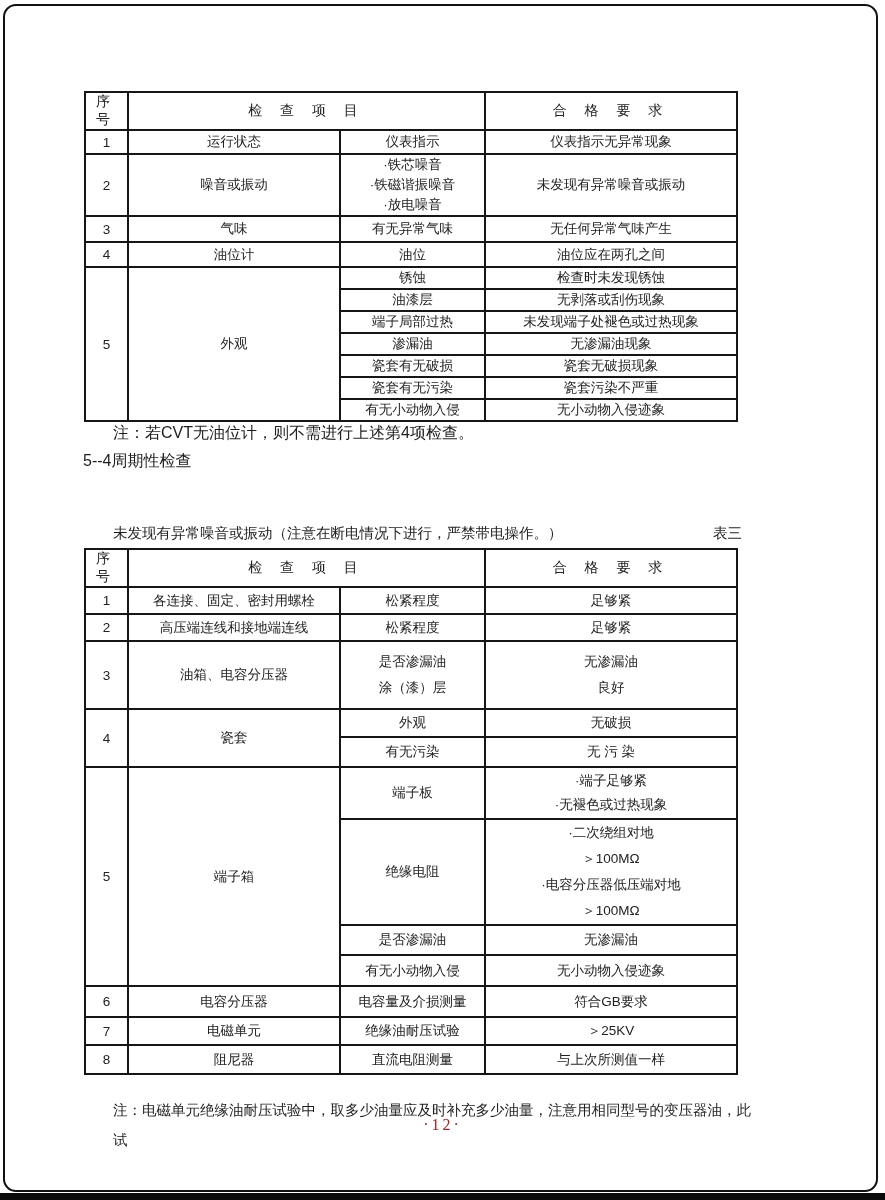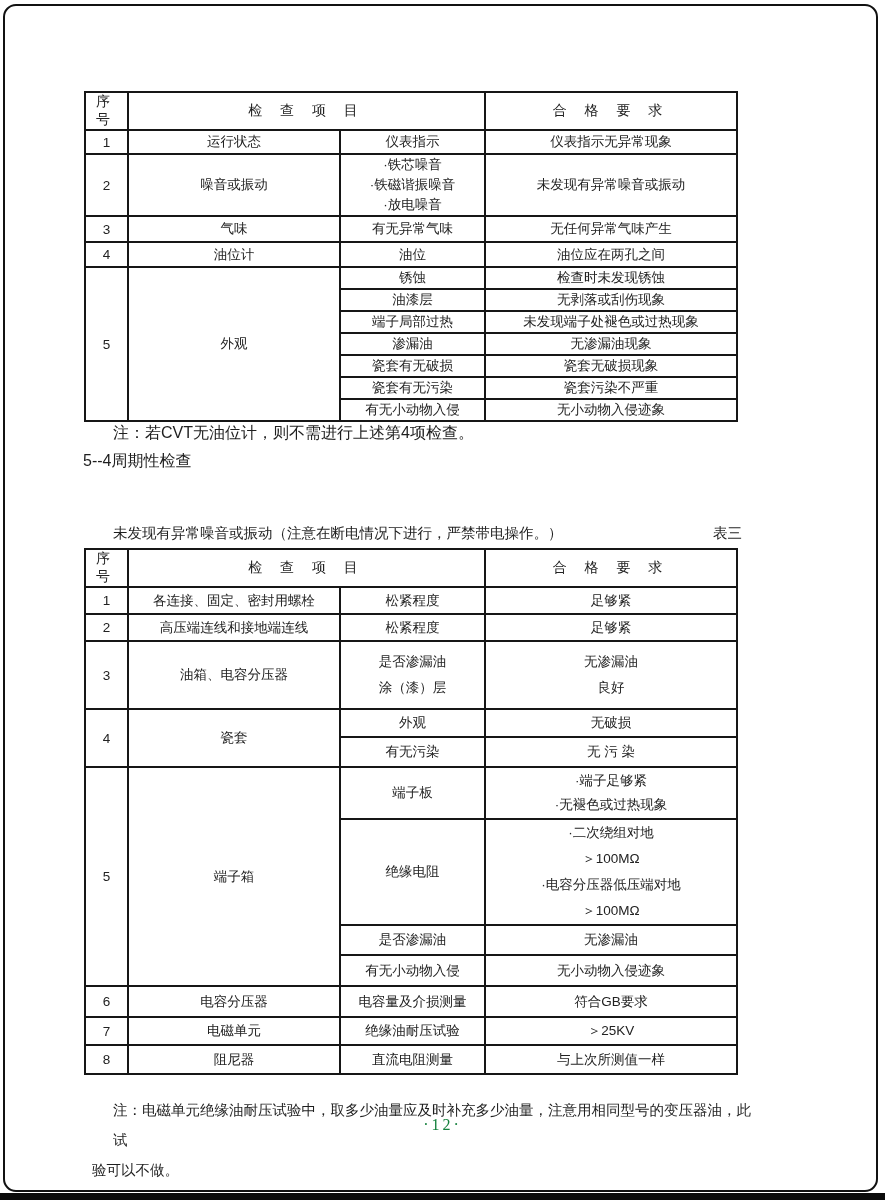--- a/index.html
+++ b/index.html
@@ -39,21 +39,21 @@
   }
   .caption-row .cap{padding-left:23px;}
   .note2{
     position:absolute;left:92px;top:1068px;width:665px;font-size:14.5px;
     line-height:30px;
   }
   .note2 .l1{padding-left:21px;margin-top:27px;}
   .pageno{
     position:absolute;left:0;top:1116px;width:885px;text-align:center;
     font-family:"Liberation Serif","DejaVu Serif",serif;font-size:16px;
-    letter-spacing:3px;color:#15803d;
+    letter-spacing:3px;color:#b91c1c;
   }
 </style>
 </head>
 <body>
 
 <div class="frame"></div>
 <div class="bottom-band"></div>
 
 <table class="tbl tbl-a">
   <colgroup>
@@ -226,16 +226,15 @@
     <td>8</td>
     <td>阻尼器</td>
     <td>直流电阻测量</td>
     <td>与上次所测值一样</td>
   </tr>
 </tbody>
   </table>
 
 <div class="note2">
   <div class="l1">注：电磁单元绝缘油耐压试验中，取多少油量应及时补充多少油量，注意用相同型号的变压器油，此试</div>
-  <div>验可以不做。</div>
 </div>
 
 <div class="pageno">·12·</div>
 
 </body></html>

